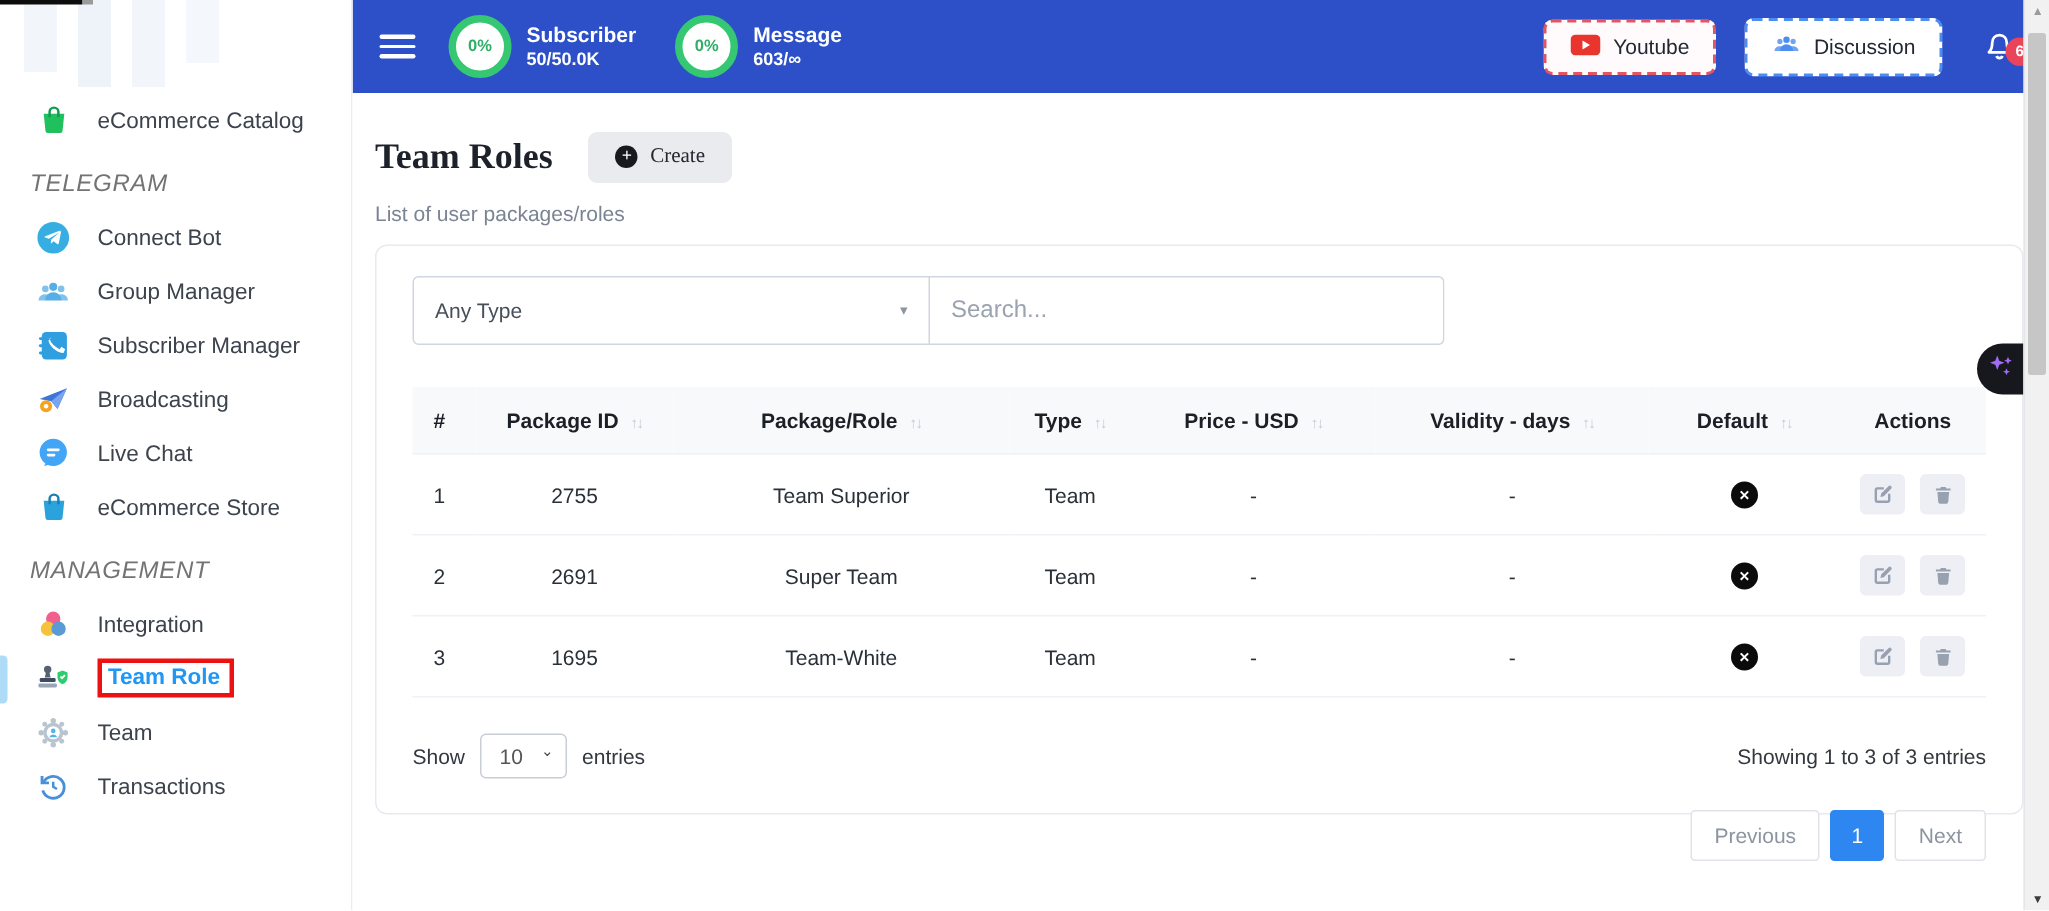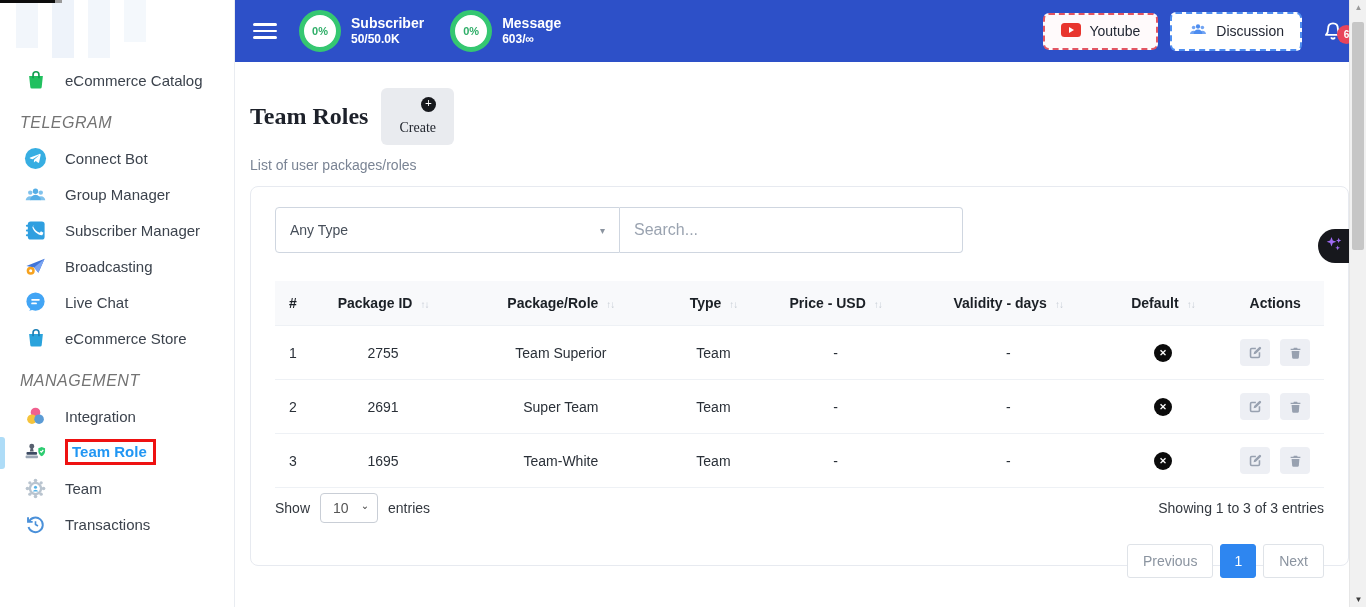--- a/index.html
+++ b/index.html
@@ -29,31 +29,31 @@
   
   .main { flex:1; display:flex; flex-direction:column; width:1114px; }
 
   .navbar { height:62px; background:#2d50c8; display:flex; align-items:center; padding:0 18px; flex:0 0 62px; }
   .hamburger { width:24px; display:flex; flex-direction:column; gap:4px; cursor:pointer; margin-right:22px; }
   .hamburger div { height:2.5px; background:#fff; border-radius:2px; }
   .stat { display:flex; align-items:center; gap:10px; margin-right:26px; }
   .stat-circle { width:42px; height:42px; border-radius:50%; border:5px solid #35c771; background:#fff; display:flex; align-items:center; justify-content:center; font-size:11px; font-weight:bold; color:#2fae68; }
   .stat-label { color:#fff; font-weight:bold; font-size:14px; line-height:1.25; }
   .stat-value { color:#fff; font-weight:bold; font-size:12px; line-height:1.25; }
-  .nav-right { margin-left:auto; display:flex; align-items:center; gap:12px; }
+  .nav-right { margin-left:auto; display:flex; align-items:center; gap:19px; }
   .nav-btn { display:inline-flex; align-items:center; gap:8px; background:#fff; border-radius:6px; padding:8px 16px; font-size:14px; color:#222733; cursor:pointer; }
   .btn-youtube { border:2px dashed #e25563; background:#fffafb; }
   .btn-discussion { border:2px dashed #4d8df0; }
   .bell-wrap { position:relative; margin-left:6px; cursor:pointer; width:28px; height:28px; }
   .bell-badge { position:absolute; right:-8px; top:8px; width:19px; height:19px; background:#e8445a; border-radius:50%; color:#fff; font-size:10px; font-weight:bold; display:flex; align-items:center; justify-content:center; }
 
   .content { flex:1; background:#fff; position:relative; }
   .page-head { margin:26px 0 0 15px; display:flex; align-items:center;font-family:Liberation Serif, serif; }
   .page-title { font-size:24px; font-weight:bold; color:#1d212a; }
-  .create-btn { margin-left:13px; display:inline-flex; align-items:flex-end; gap:8px; background:#e9ebef; border-radius:6px; padding:9px 18px; font-size:14px; color:#23272f; cursor:pointer;flex-direction:column; }
+  .create-btn { margin-left:24px; display:inline-flex; align-items:flex-start; gap:8px; background:#e9ebef; border-radius:6px; padding:9px 18px; font-size:14px; color:#23272f; cursor:pointer; }
   .plus-circle { width:15px; height:15px; background:#17191d; border-radius:50%; position:relative; display:inline-block; }
   .plus-circle::before { content:"+"; position:absolute; left:0; top:-1px; width:15px; height:15px; color:#fff; font-size:12px; font-weight:bold; display:flex; align-items:center; justify-content:center; }
   .page-subtitle { margin:12px 0 0 15px; font-size:14px; color:#7a8494; }
 
   .card { margin:13px 17px 0 15px; height:380px; border:1px solid #e7eaf0; border-radius:8px; background:#fff; padding:20px 24px 0 24px; }
   .filter-row { display:flex; margin-bottom:28px; }
   .type-select { width:345px; height:46px; border:1px solid #cfd6e0; border-radius:4px 0 0 4px; display:flex; align-items:center; padding:0 14px; font-size:14px; color:#474f5a; cursor:pointer; background:#fff; }
   .type-caret { margin-left:auto; color:#8b94a0; font-size:10px; }
   .type-caret::before { content:"▾"; }
   .search-input { width:343px; height:46px; border:1px solid #cfd6e0; border-left:none; border-radius:0 4px 4px 0; padding:0 14px; font-size:16px; color:#333; font-family:"Liberation Sans",sans-serif; outline:none; }
@@ -63,21 +63,21 @@
   table.roles th { background:#f8f9fb; font-size:14px; font-weight:bold; color:#1b2026; padding:14px 6px; text-align:center; white-space:nowrap; }
   table.roles th:first-child, table.roles td:first-child { text-align:left; padding-left:14px; }
   table.roles td { font-size:14px; color:#2a3038; text-align:center; padding:13px 6px; border-bottom:1px solid #eef1f5; height:46px; }
   table.roles tr.hdr th { border-bottom:1px solid #eef1f5; }
   .sort-ic { color:#c6ccd4; font-size:10px; margin-left:8px; font-weight:normal; letter-spacing:-1px; }
   .sort-ic::before { content:"↑↓"; }
   .not-default { display:inline-flex; width:18px; height:18px; border-radius:50%; background:#0b0b0b; color:#fff; align-items:center; justify-content:center; font-size:9px; font-weight:bold; vertical-align:middle; }
   .not-default::before { content:"✕"; }
   .action-btn { display:inline-flex; width:30px; height:27px; background:#edeff4; border-radius:4px; align-items:center; justify-content:center; margin:0 3px; cursor:pointer; vertical-align:middle; }
 
-  .table-footer { display:flex; align-items:center; margin-top:5px; font-size:14px; color:#33383f; }
+  .table-footer { display:flex; align-items:center; margin-top:24px; font-size:14px; color:#33383f; }
   .show-select { width:58px; height:30px; border:1px solid #c9ced6; border-radius:4px; margin:0 10px; display:inline-flex; align-items:center; padding:0 8px 0 12px; color:#555; cursor:pointer; }
   .show-caret { margin-left:auto; color:#444; font-size:10px; }
   .show-caret::before { content:"⌄"; position:relative; top:-3px; }
   .tf-summary { margin-left:auto; }
   .pagination { display:flex; justify-content:flex-end; gap:7px; margin-top:21px; }
   .page-btn { border:1px solid #dfe3e8; background:#fff; color:#8b94a0; font-size:14px; padding:8px 15px; border-radius:3px; cursor:pointer; font-family:"Liberation Sans",sans-serif; }
   .page-btn.active { background:#2e86f0; border-color:#2e86f0; color:#fff; padding:8px 13px; }
 
   
   .ai-fab { position:absolute; right:17px; top:229px; width:31px; height:34px; background:#17181d; border-radius:18px 0 0 18px; display:flex; align-items:center; justify-content:center; cursor:pointer; z-index:8; }

